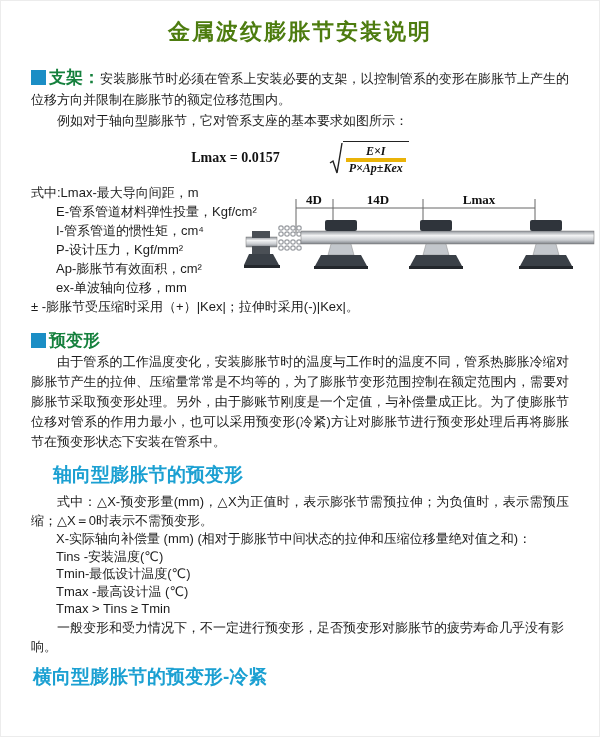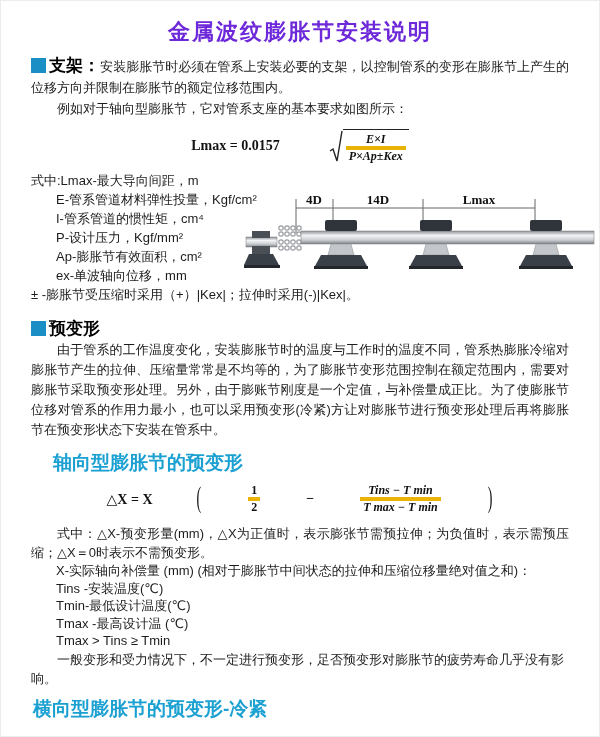--- a/index.html
+++ b/index.html
@@ -8,29 +8,29 @@
     width:600px;height:737px;
     box-sizing:border-box;
     background:#ffffff;
     border:1px solid #ececec;
     overflow:hidden;
     font-family:"Liberation Sans","DejaVu Sans",sans-serif;
     color:#1c1c1c;
   }
   .inner{padding:0 30px;}
   .doc-title{
-    margin:16px 0 8px 0;
+    margin:16px 0 20px 0;
     text-align:center;
     font-size:22px;
     font-weight:bold;
     letter-spacing:2px;
-    color:#6d28d9;
+    color:#4d7c0f;
   }
   .sec-head{
-    color:#000000;
+    color:#15803d;
     font-weight:bold;
     font-size:17px;
   }
   .marker{
     display:inline-block;
     width:15px;height:15px;
     background:#1b8ec5;
     margin-right:3px;
     vertical-align:-2px;
   }
@@ -138,34 +138,20 @@
       <div class="line">Ap-膨胀节有效面积，cm²</div>
       <div class="line">ex-单波轴向位移，mm</div>
     </div>
     <div class="line">± -膨胀节受压缩时采用（+）|Kex|；拉伸时采用(-)|Kex|。</div>
 
     <p class="body-p" style="margin-top:14px;"><span class="marker"></span><span class="sec-head">预变形</span></p>
     <p class="body-p indent2" style="line-height:20px;">由于管系的工作温度变化，安装膨胀节时的温度与工作时的温度不同，管系热膨胀冷缩对膨胀节产生的拉伸、压缩量常常是不均等的，为了膨胀节变形范围控制在额定范围内，需要对膨胀节采取预变形处理。另外，由于膨账节刚度是一个定值，与补偿量成正比。为了使膨胀节位移对管系的作用力最小，也可以采用预变形(冷紧)方让对膨胀节进行预变形处理后再将膨胀节在预变形状态下安装在管系中。</p>
 
     <h2 class="subhead ax">轴向型膨胀节的预变形</h2>
 
-    <div class="formula-row f2">
-      <span class="plain">△X = X</span>
-      <span class="bigparen">(</span>
-      <span class="vfrac plain">
-        <span class="num">1</span>
-        <span class="den">2</span>
-      </span>
-      <span>−</span>
-      <span class="vfrac">
-        <span class="num">Tins − T min</span>
-        <span class="den">T max − T min</span>
-      </span>
-      <span class="bigparen">)</span>
-    </div>
 
     <p class="body-p indent2" style="line-height:19px;">式中：△X-预变形量(mm)，△X为正值时，表示膨张节需预拉伸；为负值时，表示需预压缩；△X＝0时表示不需预变形。</p>
     <div class="defs tight">
       <div class="line">X-实际轴向补偿量 (mm) (相对于膨胀节中间状态的拉伸和压缩位移量绝对值之和)：</div>
       <div class="line">Tins -安装温度(℃)</div>
       <div class="line">Tmin-最低设计温度(℃)</div>
       <div class="line">Tmax -最高设计温 (℃)</div>
       <div class="line">Tmax &gt; Tins ≥ Tmin</div>
     </div>
     <div class="line indent2">一般变形和受力情况下，不一定进行预变形，足否预变形对膨胀节的疲劳寿命几乎没有影响。</div>

